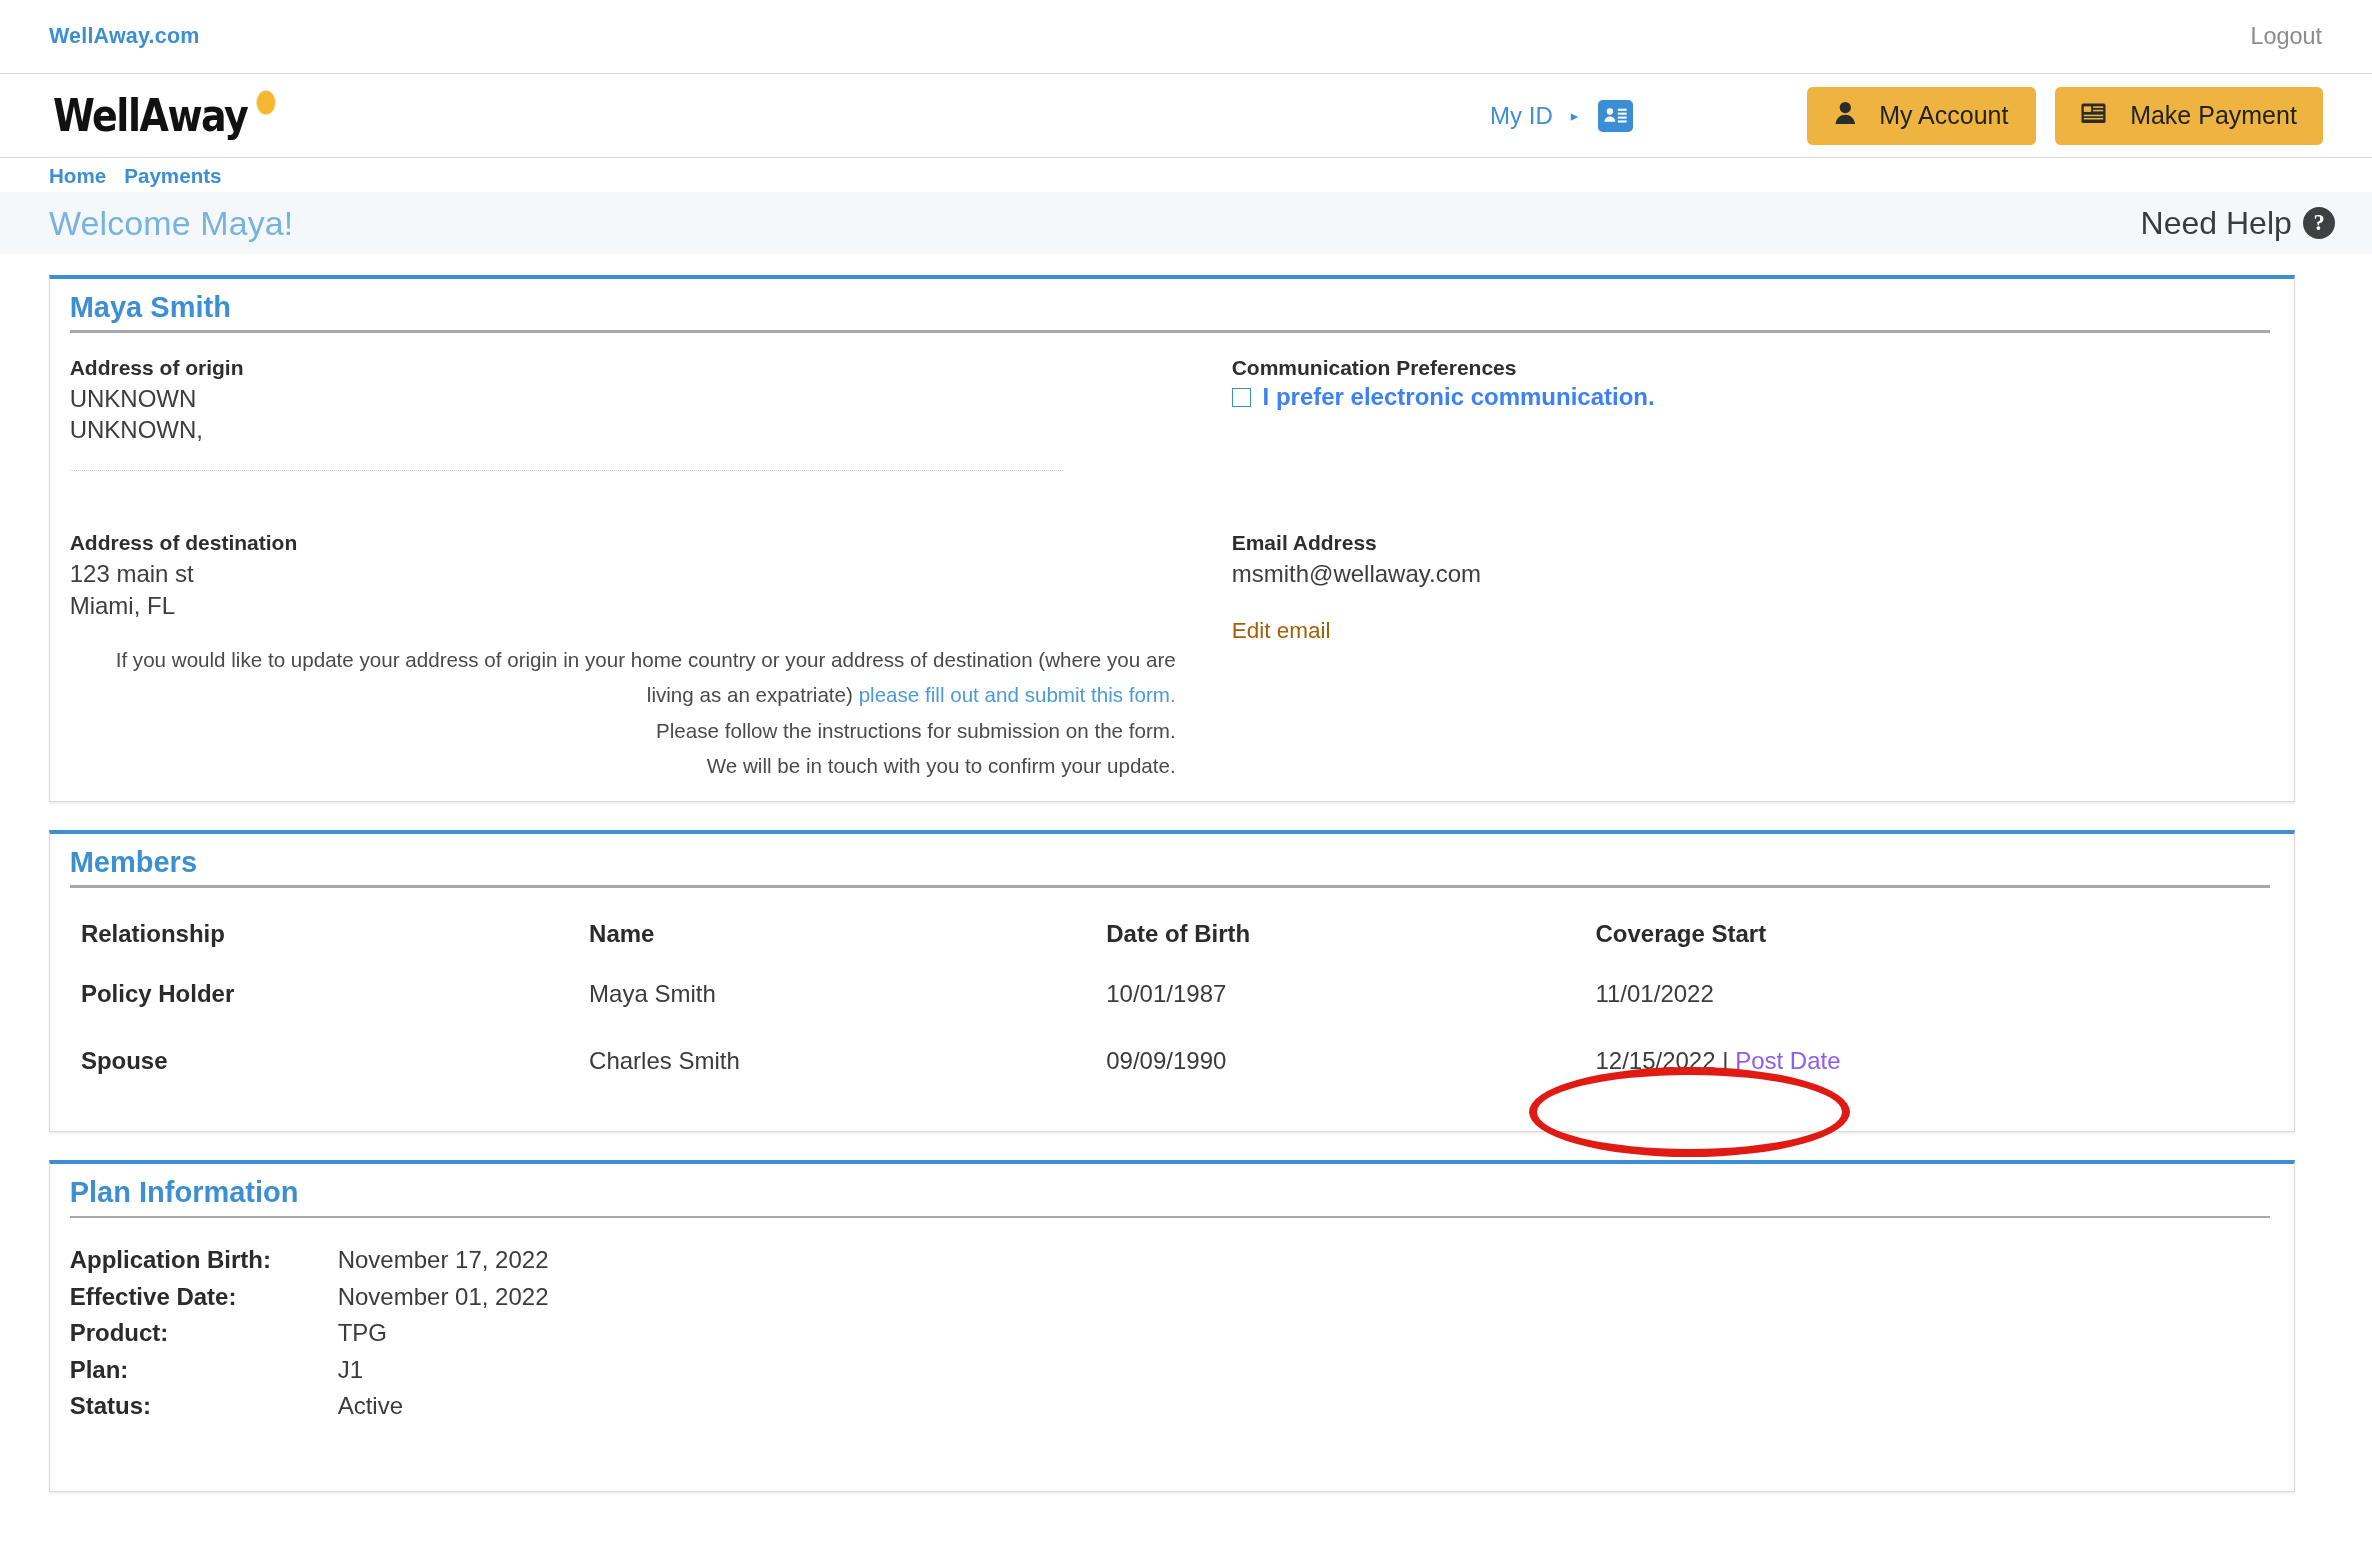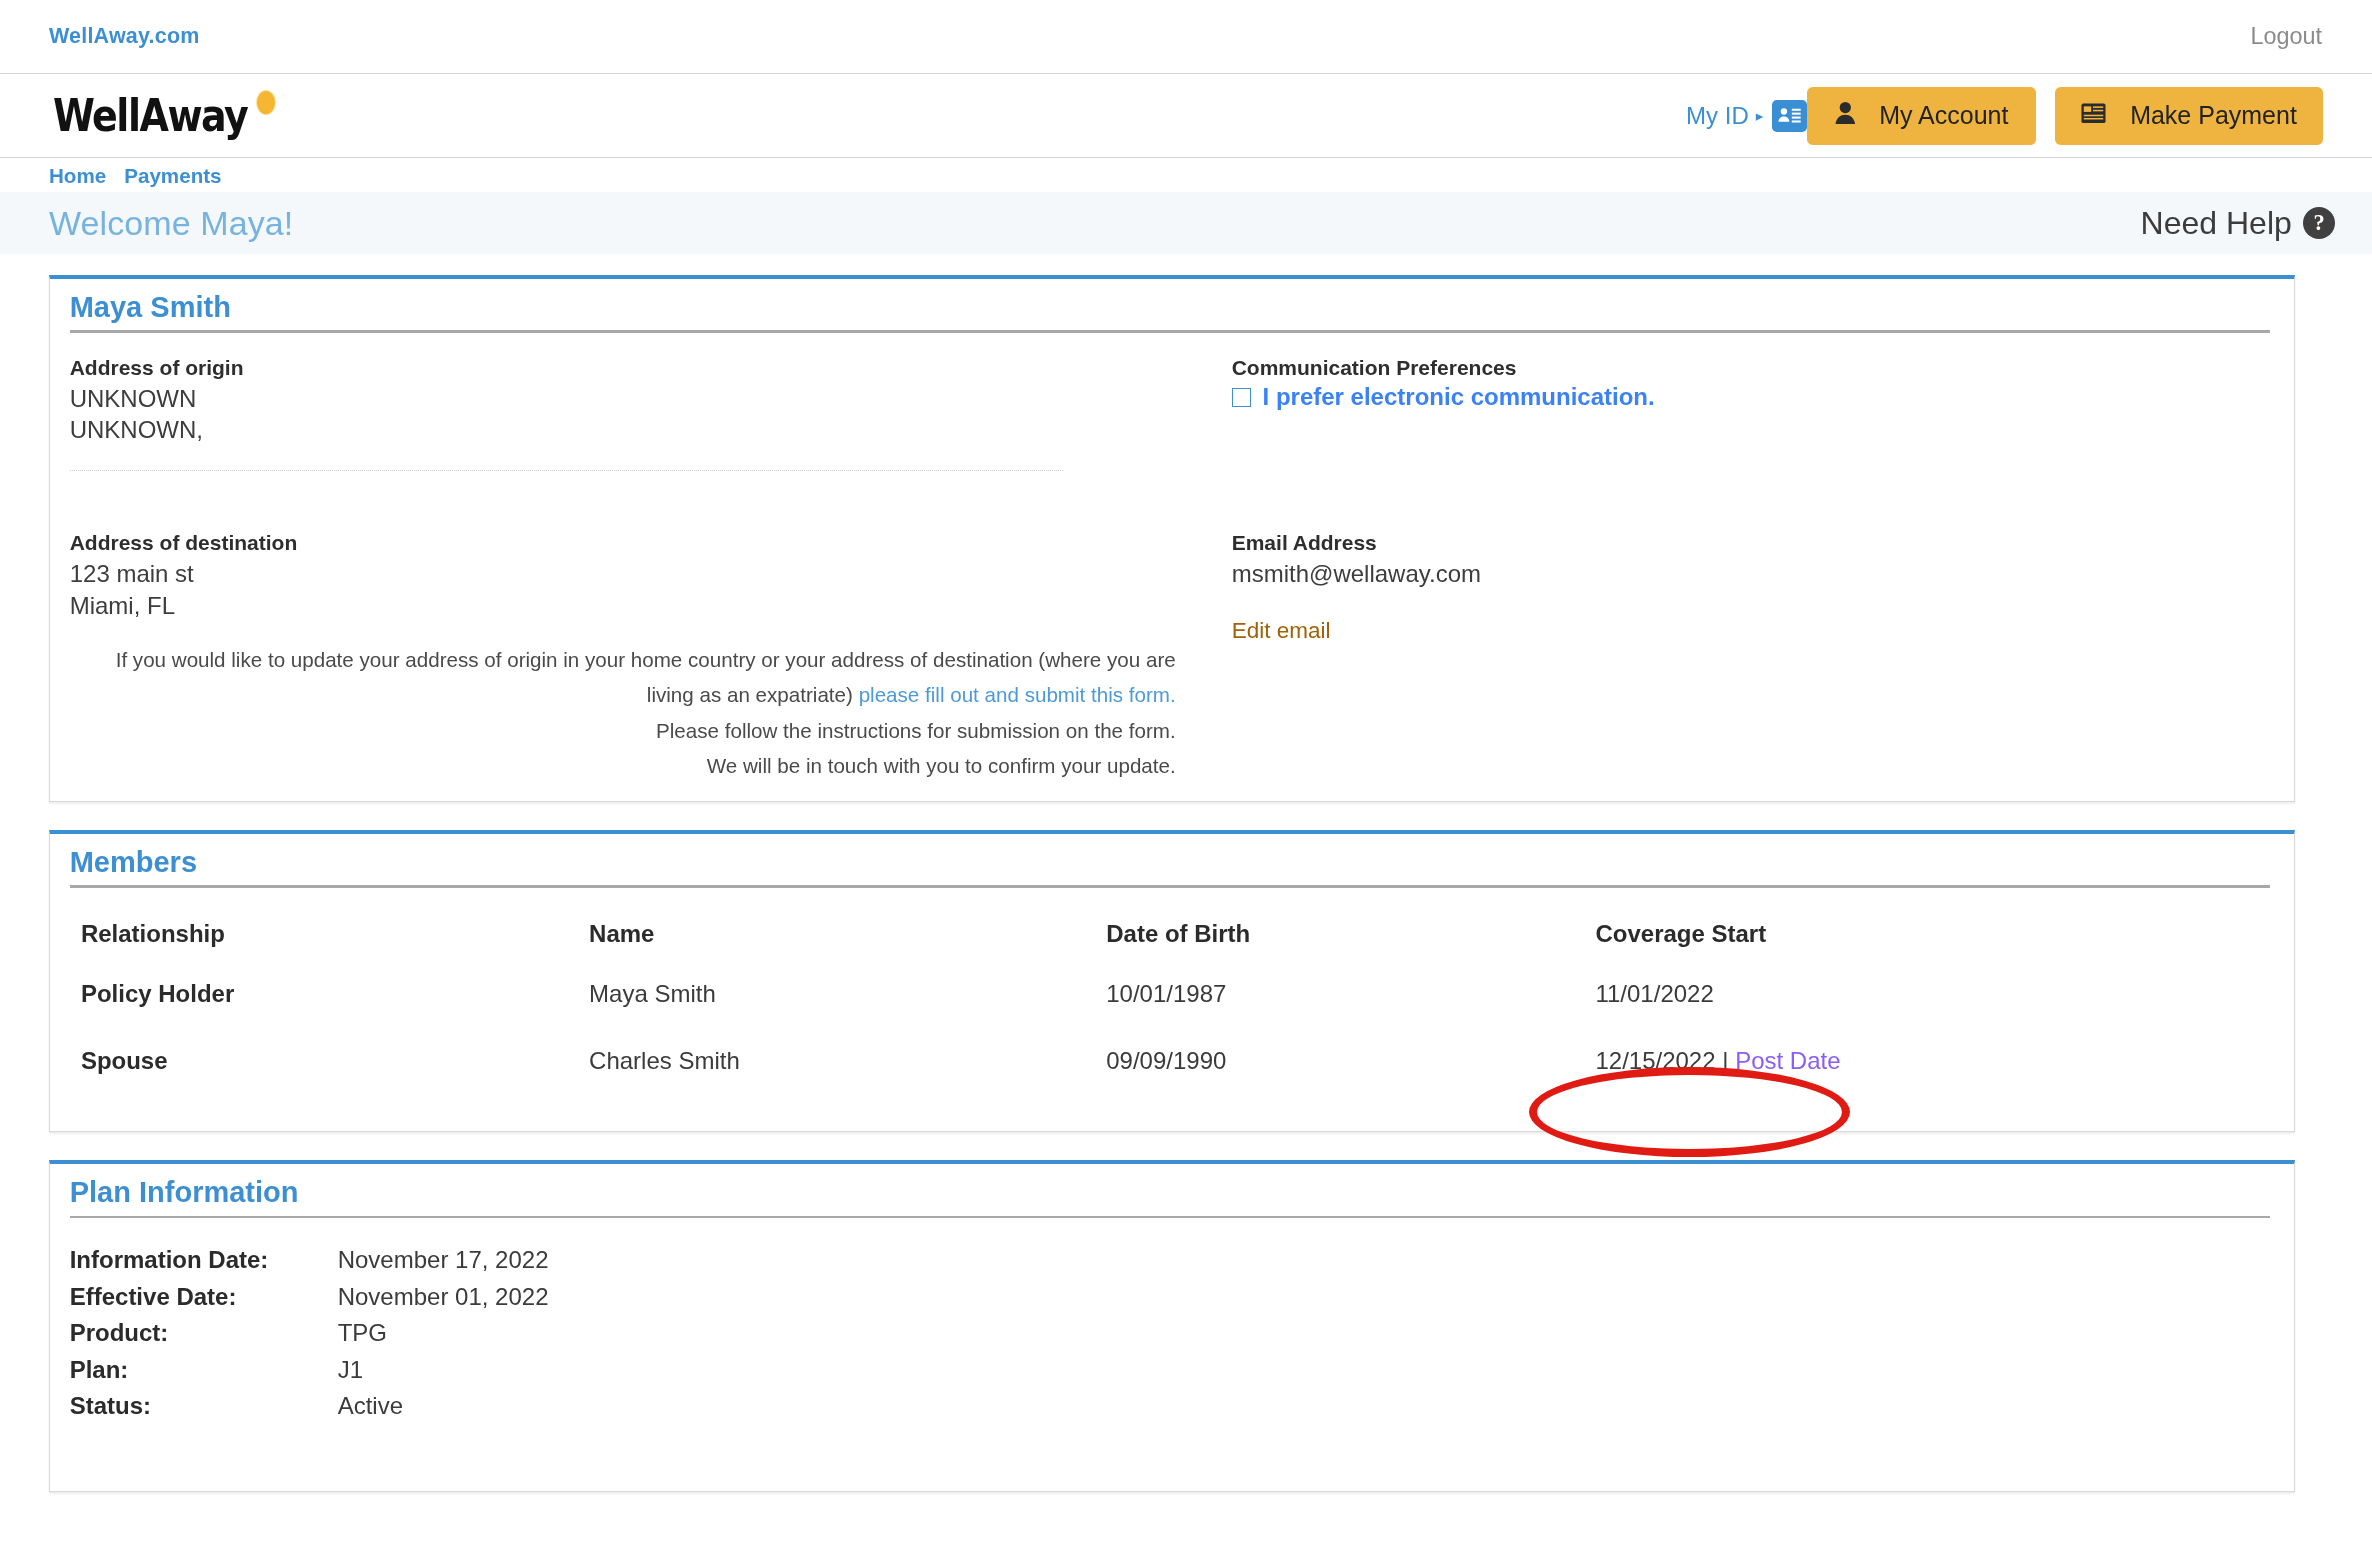--- a/index.html
+++ b/index.html
@@ -77,21 +77,22 @@
     margin-left: 0.9px;
     margin-top: -3.7px;
     box-sizing: border-box;
   }
 
   .header-spacer { flex: 1; }
 
   .myid {
     display: flex;
     align-items: center;
-    gap: 6px;
+    gap: 17px;
+    margin-right: 174px;
     text-decoration: none;
   }
   .myid-label {
     color: #3d8fd4;
     font-size: 24px;
     font-weight: 500;
   }
   .myid-caret {
     color: #3d8fd4;
     font-size: 15px;
@@ -482,21 +483,21 @@
 </div>
 
 <div class="spacer-30"></div>
 
 <div class="panel">
   <div class="panel-title">Plan Information</div>
   <div class="panel-rule"></div>
 
   <div class="panel-body">
     <div class="plan-grid">
-      <div class="plan-key">Information Date:</div>
+      <div class="plan-key">Application Birth:</div>
       <div class="plan-val">November 17, 2022</div>
 
       <div class="plan-key">Effective Date:</div>
       <div class="plan-val">November 01, 2022</div>
 
       <div class="plan-key">Product:</div>
       <div class="plan-val">TPG</div>
 
       <div class="plan-key">Plan:</div>
       <div class="plan-val">J1</div>

